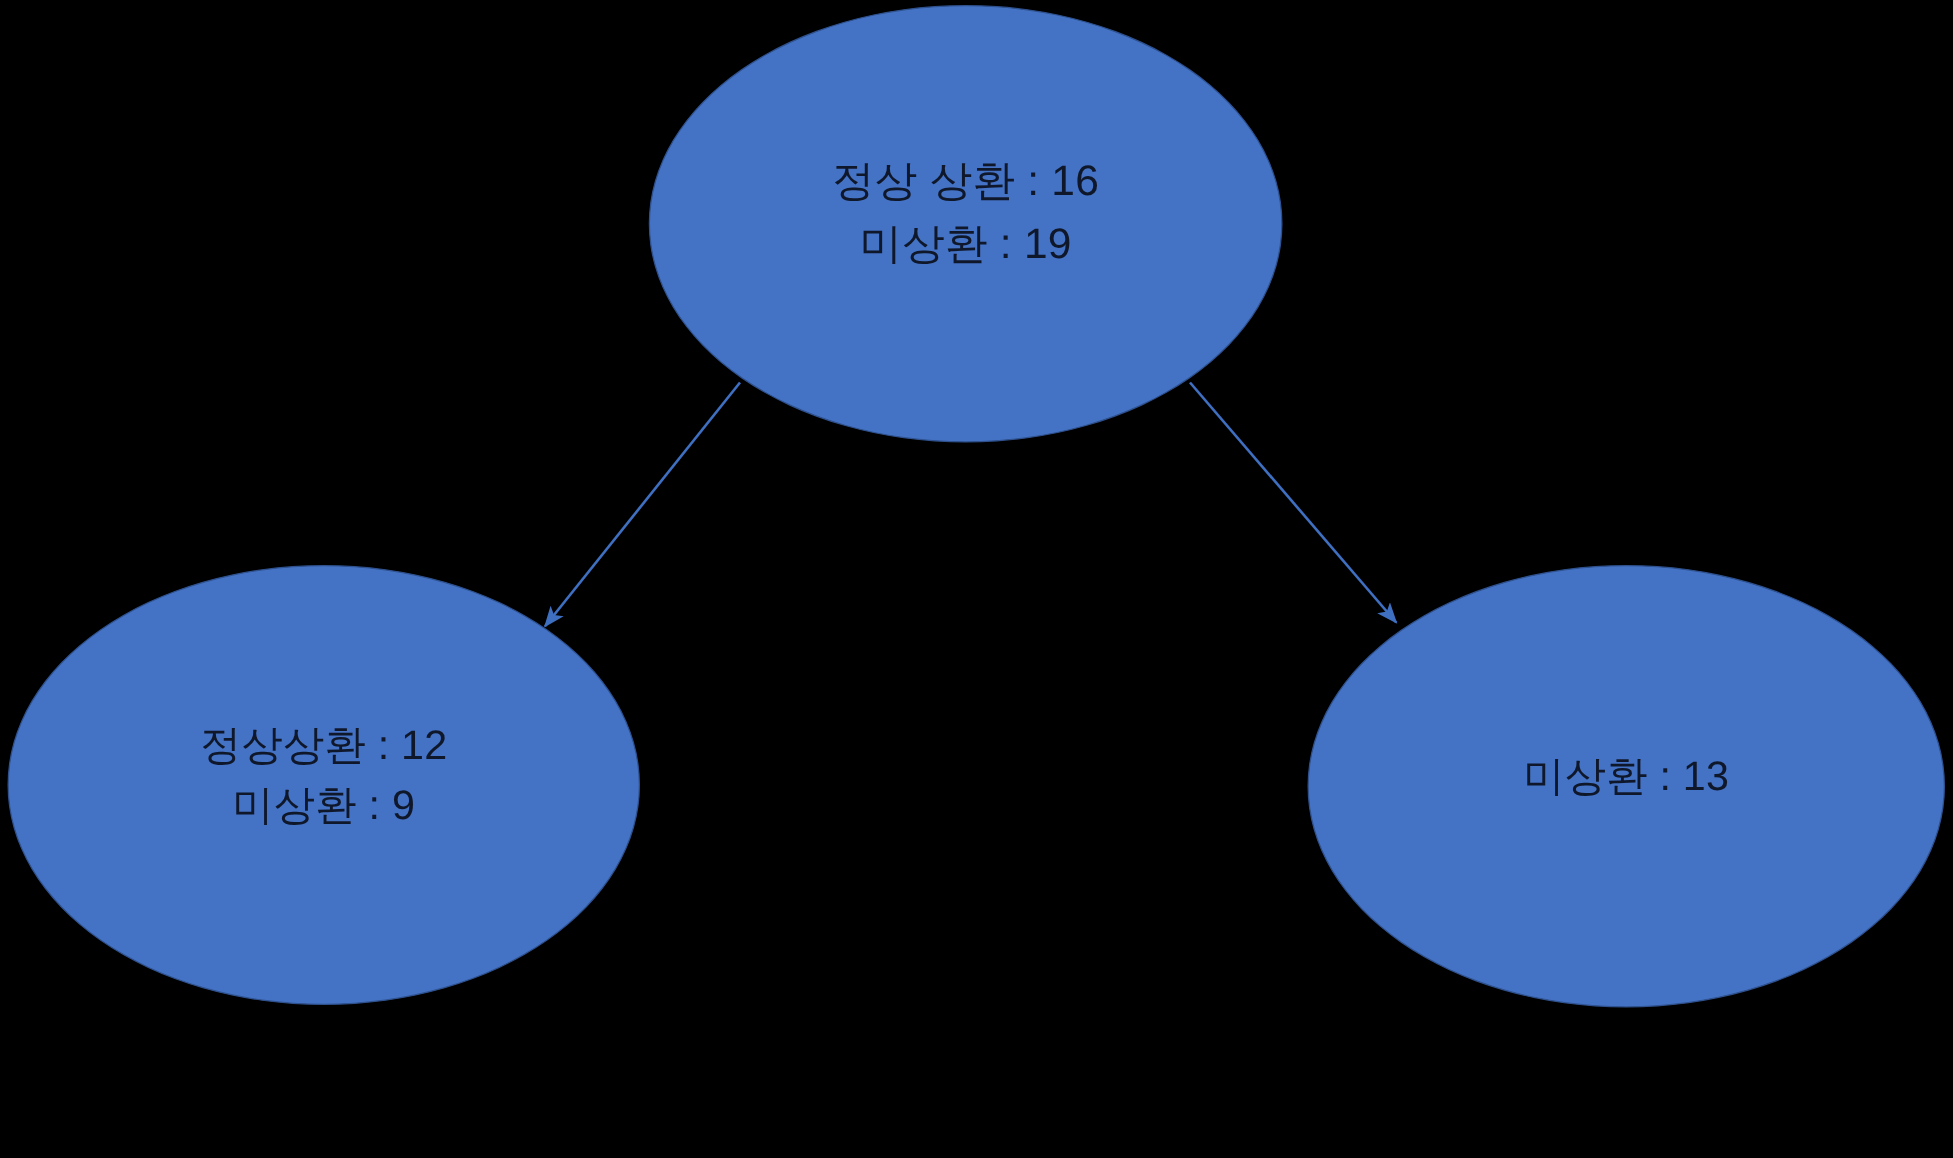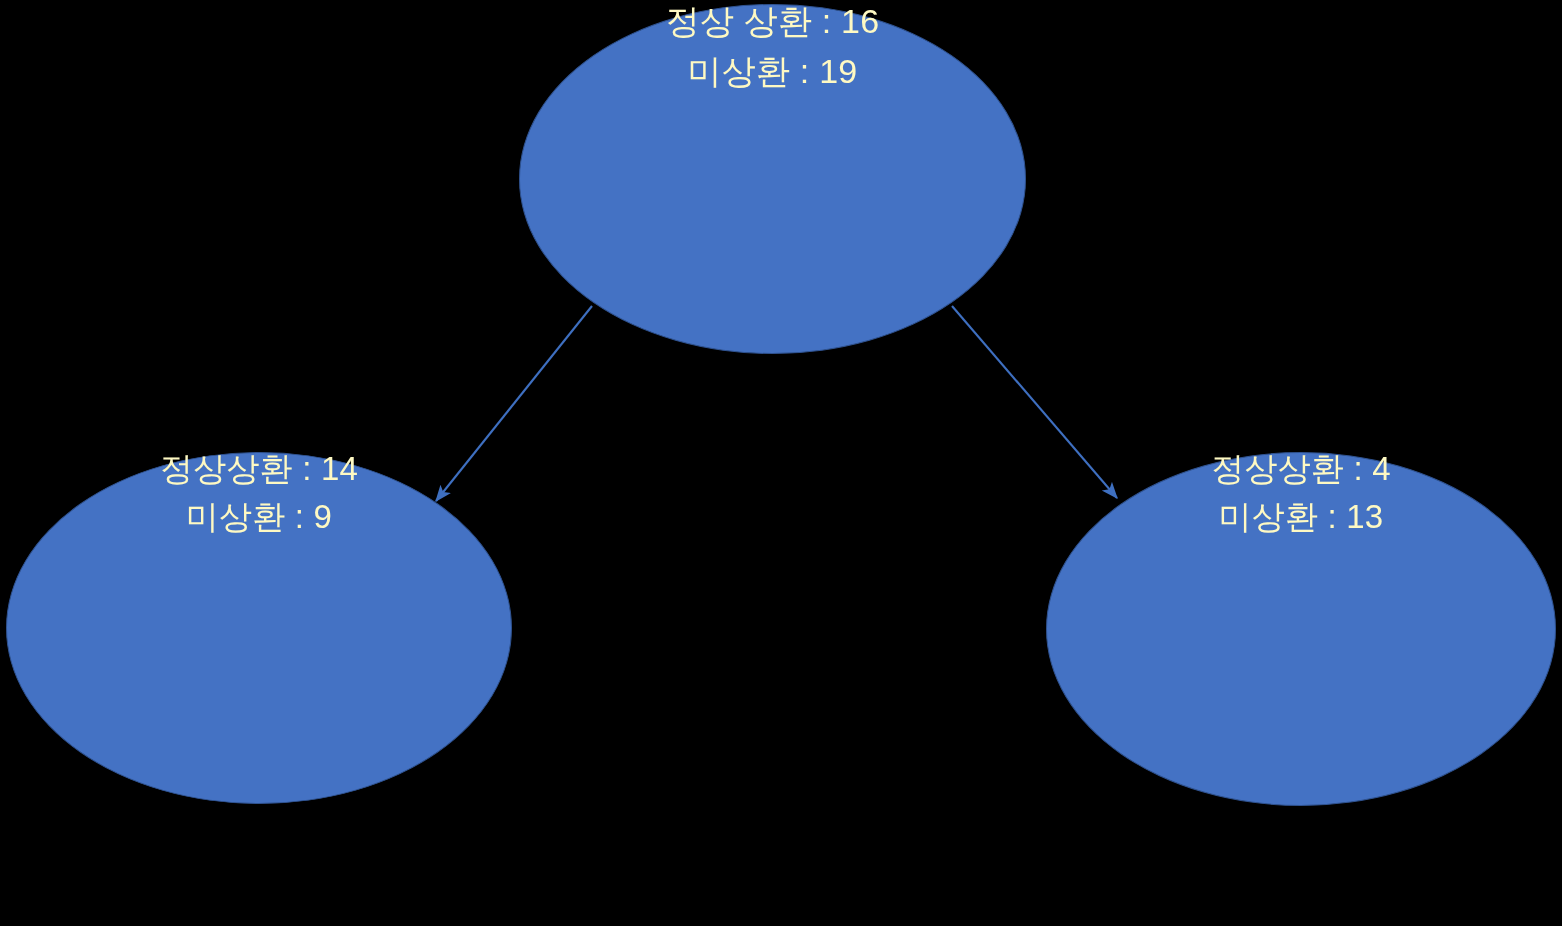--- a/index.html
+++ b/index.html
@@ -27,22 +27,22 @@
   }
   .node {
     position: absolute;
     background: #4472C4;
     border: 1px solid #2F528F;
     border-radius: 50%;
     box-sizing: border-box;
     display: flex;
     flex-direction: column;
     align-items: center;
-    justify-content: flex-start;
-    color: #fef9c3;
+    justify-content: center;
+    color: #0f172a;
     text-align: center;
     line-height: 1.46;
     letter-spacing: 0.2px;
   }
   .node .line {
     display: block;
     white-space: pre;
   }
   #node-root {
     left: 519px;
@@ -97,25 +97,24 @@
 
   <div class="node" id="node-root">
     <div class="node-text">
       <span class="line">정상 상환 : 16</span>
       <span class="line">미상환 : 19</span>
     </div>
   </div>
 
   <div class="node" id="node-left">
     <div class="node-text">
-      <span class="line">정상상환 : 14</span>
+      <span class="line">정상상환 : 12</span>
       <span class="line">미상환 : 9</span>
     </div>
   </div>
 
   <div class="node" id="node-right">
     <div class="node-text">
-      <span class="line">정상상환 : 4</span>
       <span class="line">미상환 : 13</span>
     </div>
   </div>
 
 </div>
 
 </body></html>

